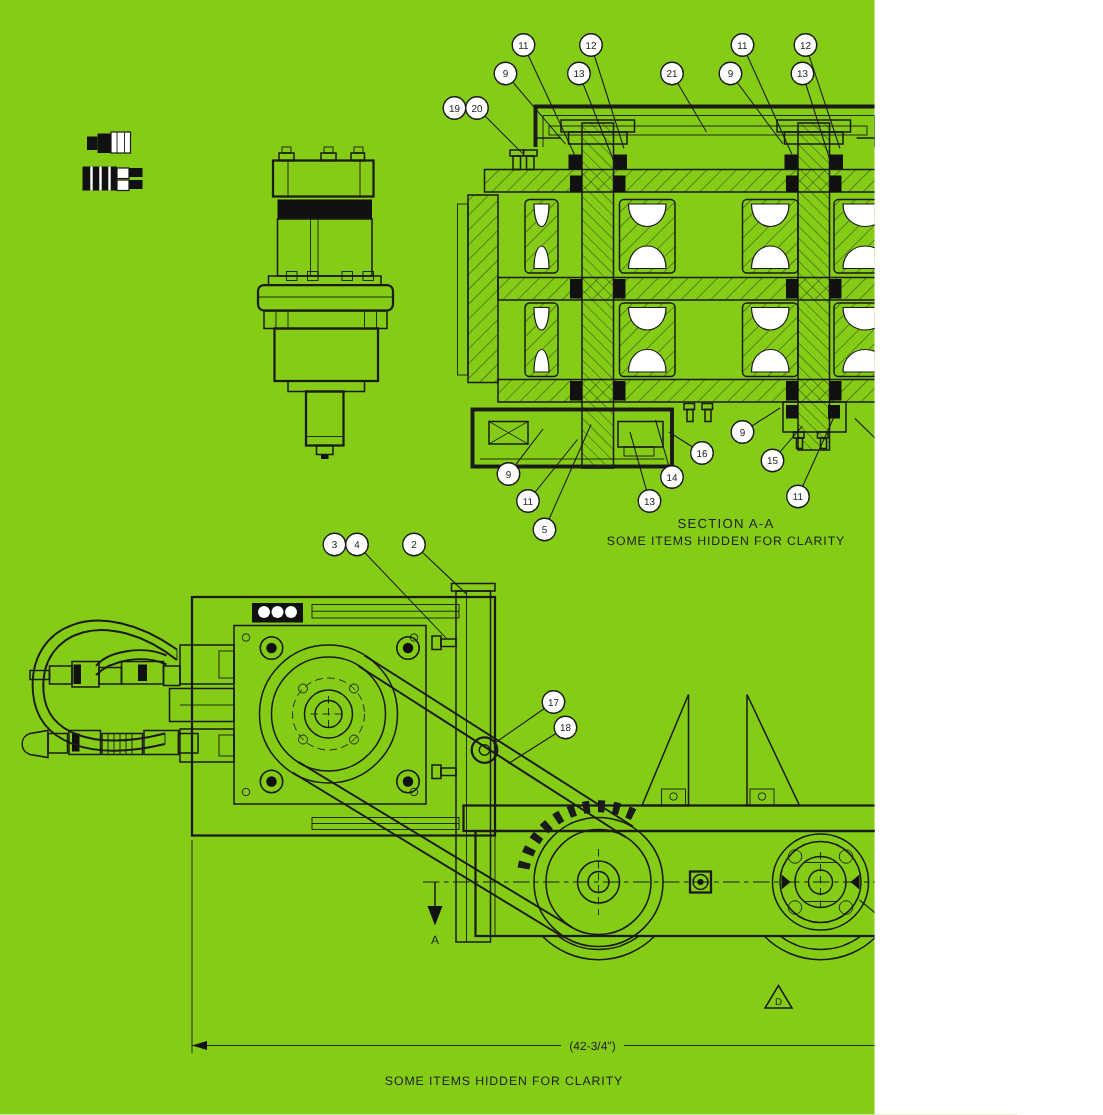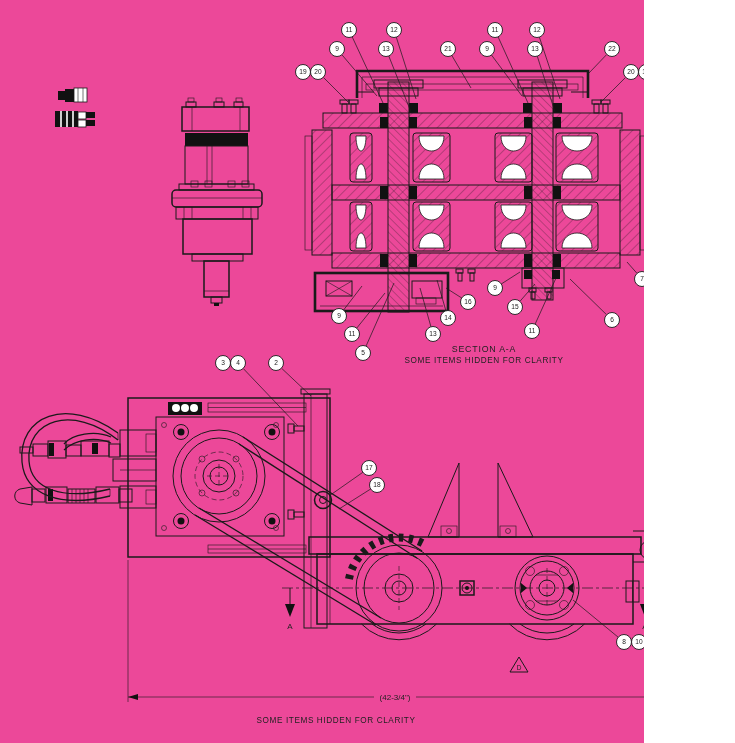--- a/index.html
+++ b/index.html
@@ -1,16 +1,16 @@
 <!DOCTYPE html>
 <html><head>
 <meta charset="utf-8">
 <style>
   html,body{margin:0;padding:0;background:#fff;}
-  .canvas{position:relative;width:644px;height:743px;background:#ec4899;overflow:hidden;}
+  .canvas{position:relative;width:583px;height:743px;background:#84cc16;overflow:hidden;}
   svg{display:block;}
   .ln{stroke:#1a1a1a;fill:none;stroke-width:1;}
   .thick{stroke-width:2.6;}
   .med{stroke-width:1.5;}
   .thin{stroke-width:0.6;}
   .blk{fill:#111;stroke:none;}
   .wht{fill:#fff;stroke:#1a1a1a;stroke-width:0.8;}
   .hatch{fill:url(#h1);stroke:#1a1a1a;stroke-width:1;}
   .hatchR{fill:url(#h2);stroke:#1a1a1a;stroke-width:1;}
   .cl{stroke:#1a1a1a;stroke-width:0.7;fill:none;stroke-dasharray:11 3 3 3;}

